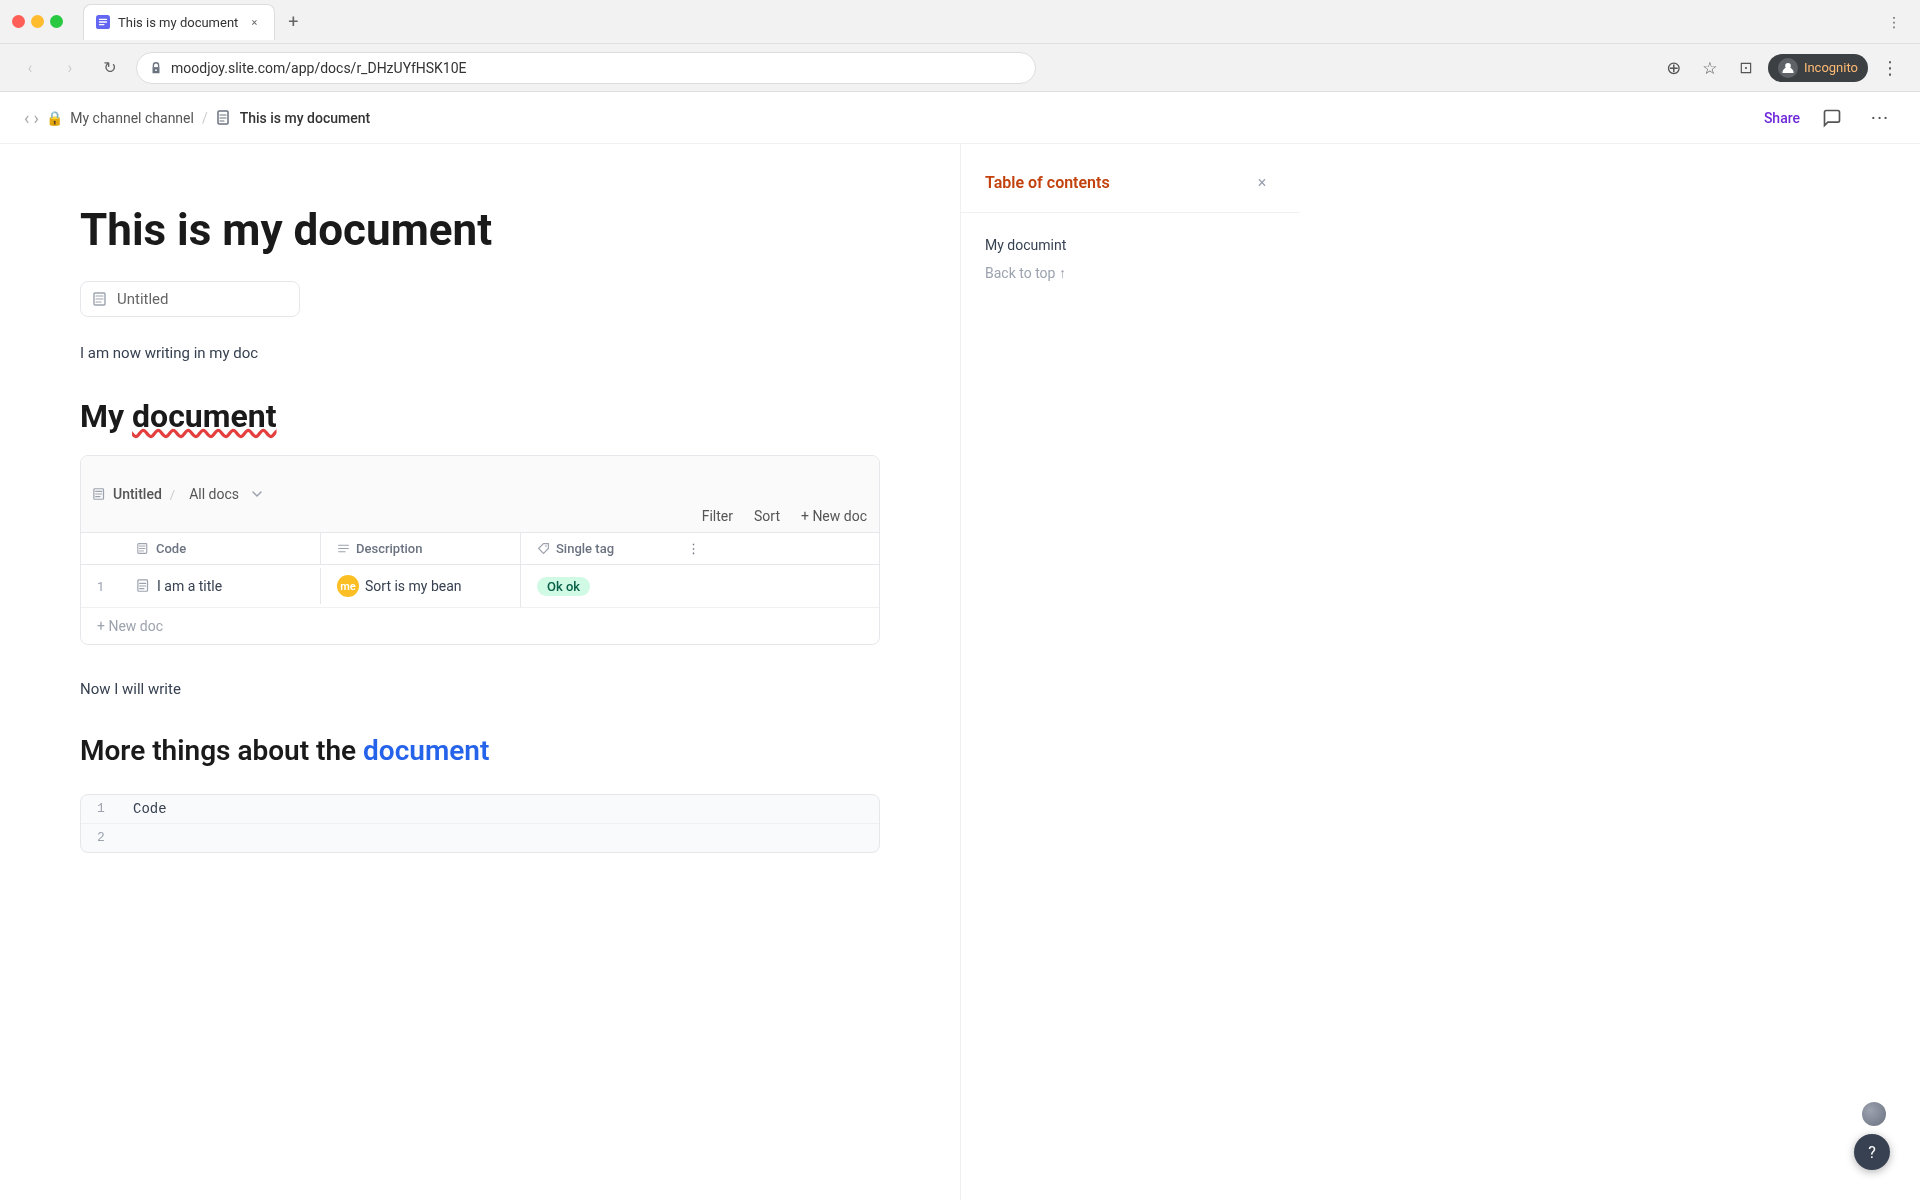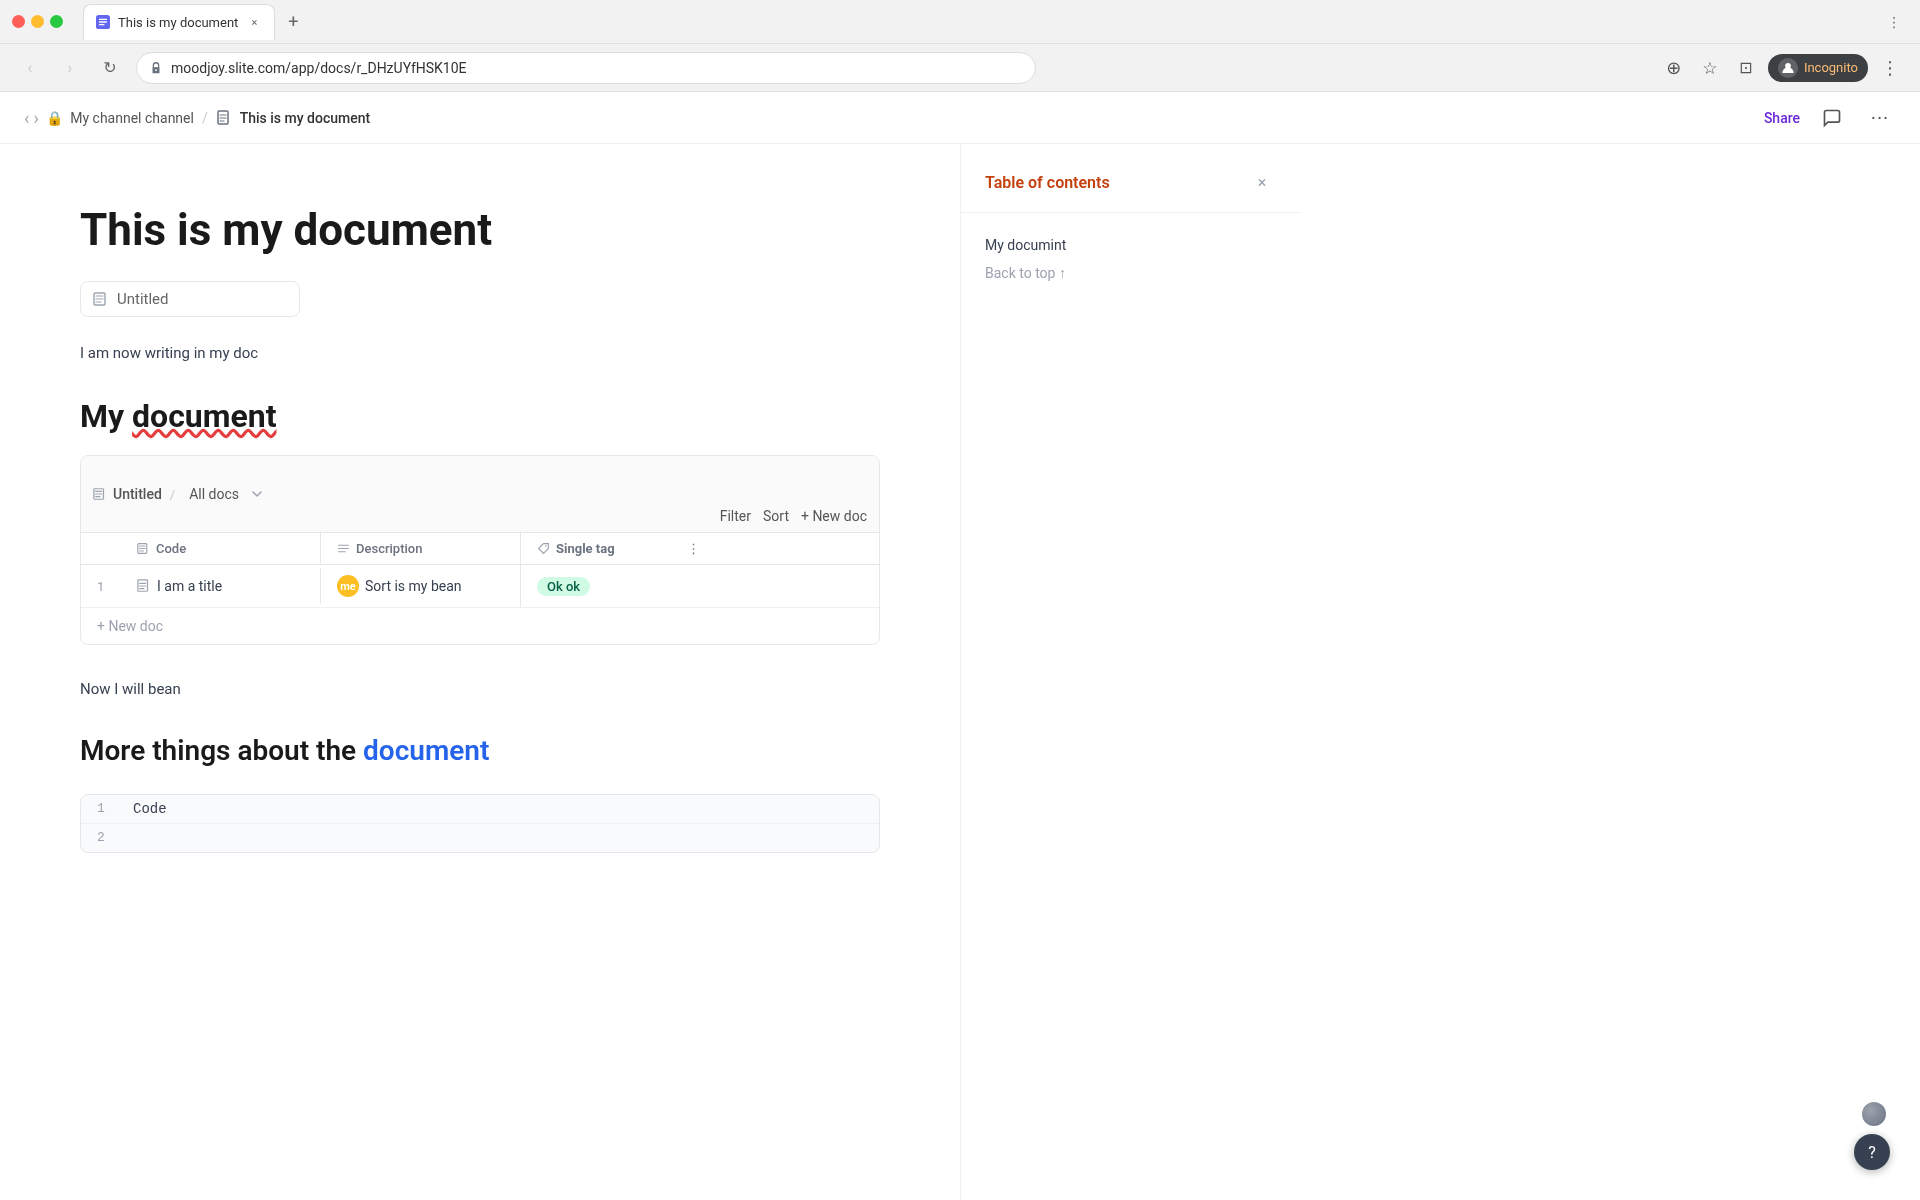--- a/index.html
+++ b/index.html
@@ -167,39 +167,39 @@
     }
     .db-table-header-title {
       display: flex; align-items: center; gap: 6px;
       font-size: 14px; color: #555; font-weight: 500;
     }
     .db-breadcrumb-sep { color: #ccc; font-size: 13px; }
     .db-view-selector {
       display: flex; align-items: center; gap: 12px;
       font-size: 14px; color: #555; cursor: pointer; padding: 3px 6px; border-radius: 4px;
     }
-    .db-actions { margin-left: auto; display: flex; gap: 12px; align-items: flex-start; margin-top: 44px; }
+    .db-actions { margin-left: auto; display: flex; gap: 21px; align-items: flex-start; margin-top: 44px; }
     .db-action-btn { font-size: 14px; color: #555; cursor: pointer; display: flex; align-items: center; gap: 4px; }
     .db-new-doc-btn { font-size: 14px; color: #555; cursor: pointer; display: flex; align-items: center; gap: 4px; }
     .db-table-col-header {
       display: flex;
       border-bottom: 1px solid #e5e7eb;
     }
     .col-header-cell {
       padding: 8px 16px;
       font-size: 13px;
       color: #6b7280;
       font-weight: 500;
       display: flex;
       align-items: center;
       gap: 6px;
     }
     .col-header-cell.name-col { flex: 0 0 200px; border-right: 1px solid #e5e7eb; }
     .col-header-cell.desc-col { flex: 0 0 200px; border-right: 1px solid #e5e7eb; }
-    .col-header-cell.tag-col { flex: 0 0 150px; font-weight: bold; }
+    .col-header-cell.tag-col { flex: 0 0 150px; }
     .col-header-cell.actions-col { flex: 0 0 40px; }
 
     .db-table-row { display: flex; border-bottom: 1px solid #f0f0f0; align-items: center; }
     .db-table-row:last-child { border-bottom: none; }
     .db-cell { padding: 10px 16px; font-size: 14px; color: #374151; display: flex; align-items: center; gap: 6px; }
     .db-cell.num-col { flex: 0 0 40px; color: #9ca3af; font-size: 13px; }
     .db-cell.name-col { flex: 0 0 200px; border-right: 1px solid #e5e7eb; }
     .db-cell.desc-col { flex: 0 0 200px; border-right: 1px solid #e5e7eb; }
     .db-cell.tag-col { flex: 0 0 150px; }
 
@@ -500,21 +500,21 @@
             <span>Sort is my bean</span>
           </div>
           <div class="db-cell tag-col">
             <span class="tag-pill">Ok ok</span>
           </div>
         </div>
 
         <div class="new-doc-row">+ New doc</div>
       </div>
 
-      <p class="doc-paragraph">Now I will bean</p>
+      <p class="doc-paragraph">Now I will write</p>
 
       <h2 class="doc-more-paragraph">
         <span>More</span><span> things about the </span><a class="link-text" href="#">document</a>
       </h2>
 
       <div class="code-block">
         <div class="code-line">
           <span class="code-line-num">1</span>
           <span class="code-content">Code</span>
         </div>

